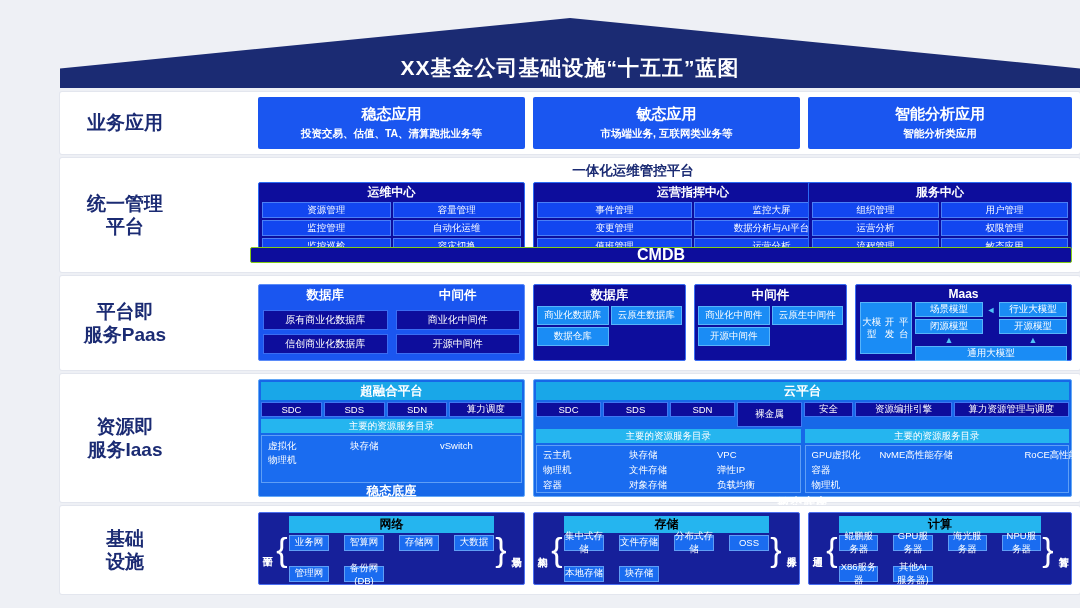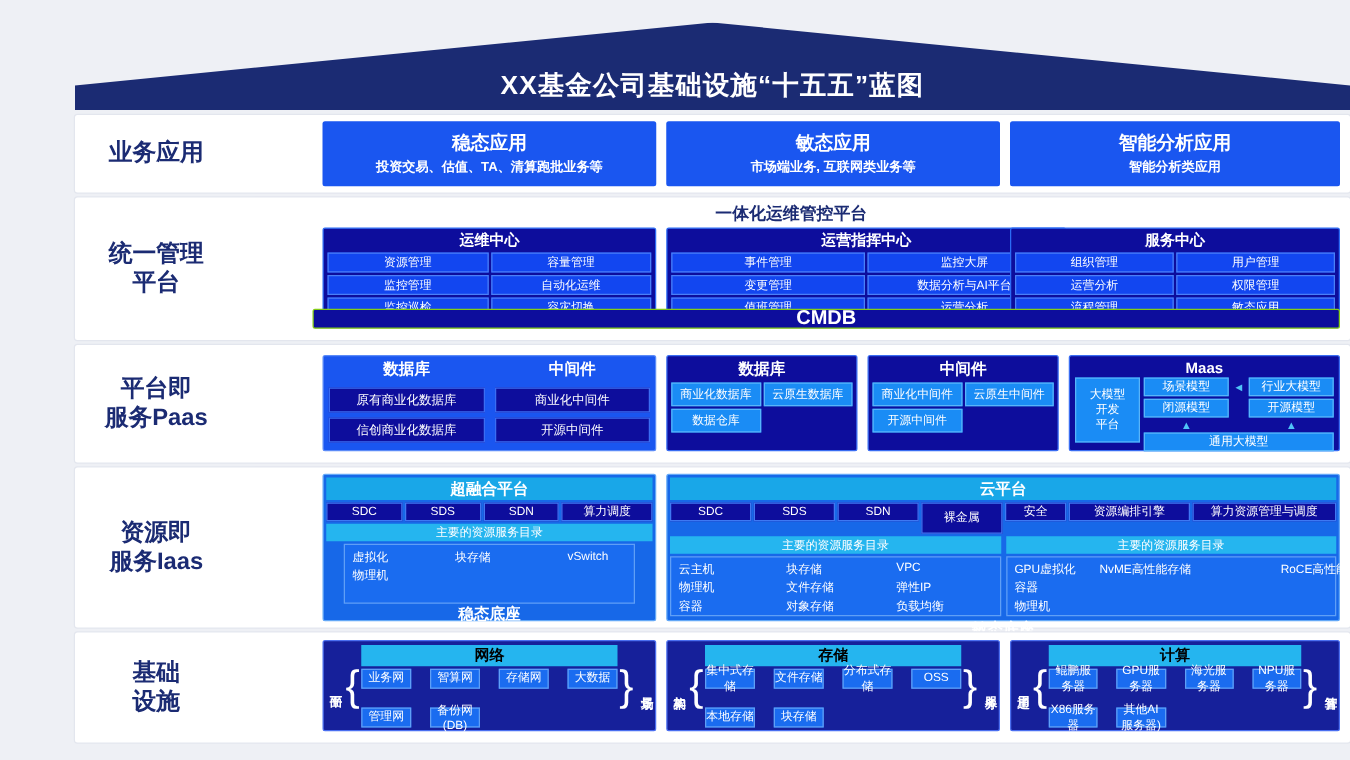--- a/index.html
+++ b/index.html
@@ -221,21 +221,21 @@
           <div class="cell">商业化中间件</div>
           <div class="cell">云原生中间件</div>
           <div class="cell">开源中间件</div>
           <div></div>
         </div>
       </div>
 
       <div class="maas blk" style="left:661px;top:8px;width:217px;height:77px;">
         <div class="hdr">Maas</div>
         <div style="display:flex;gap:3px;padding:0 4px 4px 4px;height:56px;">
-          <div class="cell" style="width:52px;height:100%;flex-direction:column;line-height:1.25;">
+          <div class="cell" style="width:52px;height:100%;flex-direction:row;line-height:1.25;">
             <span>大模型</span>
             <span>开发</span>
             <span>平台</span>
           </div>
           <div style="flex:1;display:flex;flex-direction:column;gap:2px;">
             <div style="display:flex;gap:2px;height:16px;">
               <div class="cell" style="flex:1;">场景模型</div>
               <div class="arw" style="width:12px;">◄</div>
               <div class="cell" style="flex:1;">行业大模型</div>
             </div>
@@ -265,21 +265,21 @@
 
       <div class="iaas-box blk" style="left:64px;top:5px;width:267px;height:118px;">
         <div class="iaas-hdr" style="height:18px;font-size:12.5px;margin:2px;">超融合平台</div>
         <div style="display:flex;gap:2px;padding:0 2px;">
           <div class="iaas-tag" style="flex:1;height:15px;font-size:9.5px;">SDC</div>
           <div class="iaas-tag" style="flex:1;height:15px;font-size:9.5px;">SDS</div>
           <div class="iaas-tag" style="flex:1;height:15px;font-size:9.5px;">SDN</div>
           <div class="iaas-tag" style="flex:1.2;height:15px;font-size:9.5px;">算力调度</div>
         </div>
         <div class="iaas-cat" style="height:14px;font-size:9.5px;margin:2px;">主要的资源服务目录</div>
-        <div class="iaas-svc" style="position:relative;height:48px;margin:0 16px;">
+        <div class="iaas-svc" style="position:relative;height:48px;margin:0 2px;">
           <span style="left:6px;top:4px;">虚拟化</span>
           <span style="left:88px;top:4px;">块存储</span>
           <span style="left:178px;top:4px;">vSwitch</span>
           <span style="left:6px;top:18px;">物理机</span>
         </div>
         <div class="iaas-foot" style="height:17px;font-size:12.5px;">稳态底座</div>
       </div>
 
       <div class="iaas-box blk" style="left:339px;top:5px;width:539px;height:118px;">
         <div class="iaas-hdr" style="height:18px;font-size:12.5px;margin:2px;">云平台</div>

